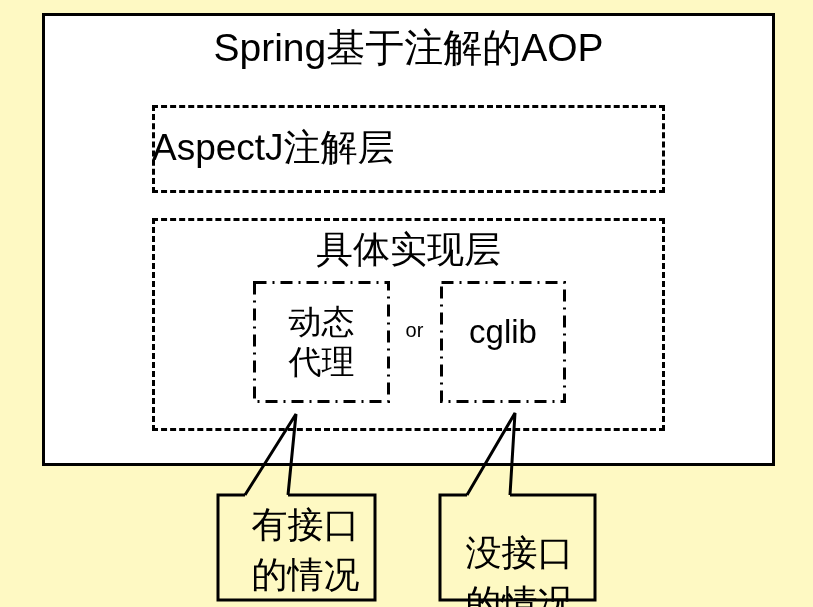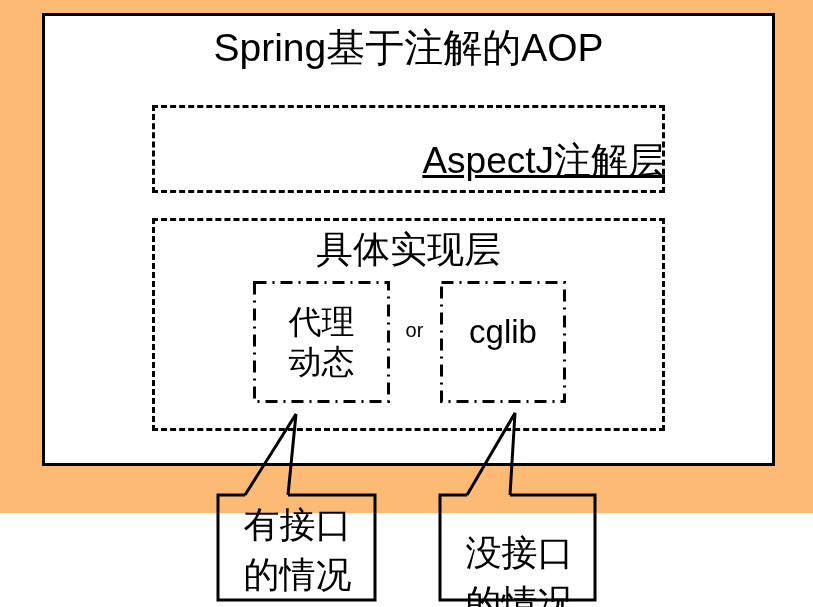--- a/index.html
+++ b/index.html
@@ -10,22 +10,22 @@
   body {
     width: 813px;
     height: 607px;
     font-family: "Liberation Sans", "DejaVu Sans", sans-serif;
     color: #000000;
     overflow: hidden;
   }
   #canvas {
     position: relative;
     width: 813px;
-    height: 513px;
-    background: #fdba74;
+    height: 607px;
+    background: #fef9c3;
   }
   .abs { position: absolute; }
 
   
   #outer-box {
     left: 42px;
     top: 13px;
     width: 733px;
     height: 453px;
     border: 3px solid #000000;
@@ -50,28 +50,27 @@
     left: 152px;
     top: 105px;
     width: 513px;
     height: 88px;
     border: 3px dashed #000000;
     box-sizing: border-box;
     background: #ffffff;
   }
   #aspectj-label {
     left: 152px;
-    top: 135px;
+    top: 122px;
     width: 513px;
     height: 52px;
     font-size: 37px;
     line-height: 52px;
-    text-align: right;
-    white-space: nowrap;
-    text-decoration: underline;
+    text-align: left;
+    white-space: nowrap;
   }
 
   
   #impl-layer {
     left: 152px;
     top: 218px;
     width: 513px;
     height: 213px;
     border: 3px dashed #000000;
     box-sizing: border-box;
@@ -140,21 +139,21 @@
   }
 
   
   .callout-text {
     text-align: center;
     font-size: 36px;
     line-height: 50px;
     white-space: nowrap;
   }
   #callout-left-text {
-    left: 220px;
+    left: 228px;
     top: 500px;
     width: 155px;
     height: 100px;
   }
   #callout-right-text {
     left: 442px;
     top: 528px;
     width: 155px;
     height: 100px;
   }
@@ -169,22 +168,22 @@
   <div class="abs" id="diagram-title">Spring基于注解的AOP</div>
 
   <div class="abs" id="aspectj-layer"></div>
   <div class="abs" id="aspectj-label">AspectJ注解层</div>
 
   <div class="abs" id="impl-layer"></div>
   <div class="abs" id="impl-label">具体实现层</div>
 
   <div class="abs option-box" id="dynamic-proxy-box" style="border:none;">
     <div id="dynamic-proxy-label">
+      <div>动态</div>
       <div>代理</div>
-      <div>动态</div>
     </div>
   </div>
 
   <div class="abs" id="or-label">or</div>
 
   <div class="abs option-box" id="cglib-box" style="border:none;">
     <div id="cglib-label">cglib</div>
   </div>
 
   <svg class="abs" id="vector-overlay" viewBox="0 0 813 607">

